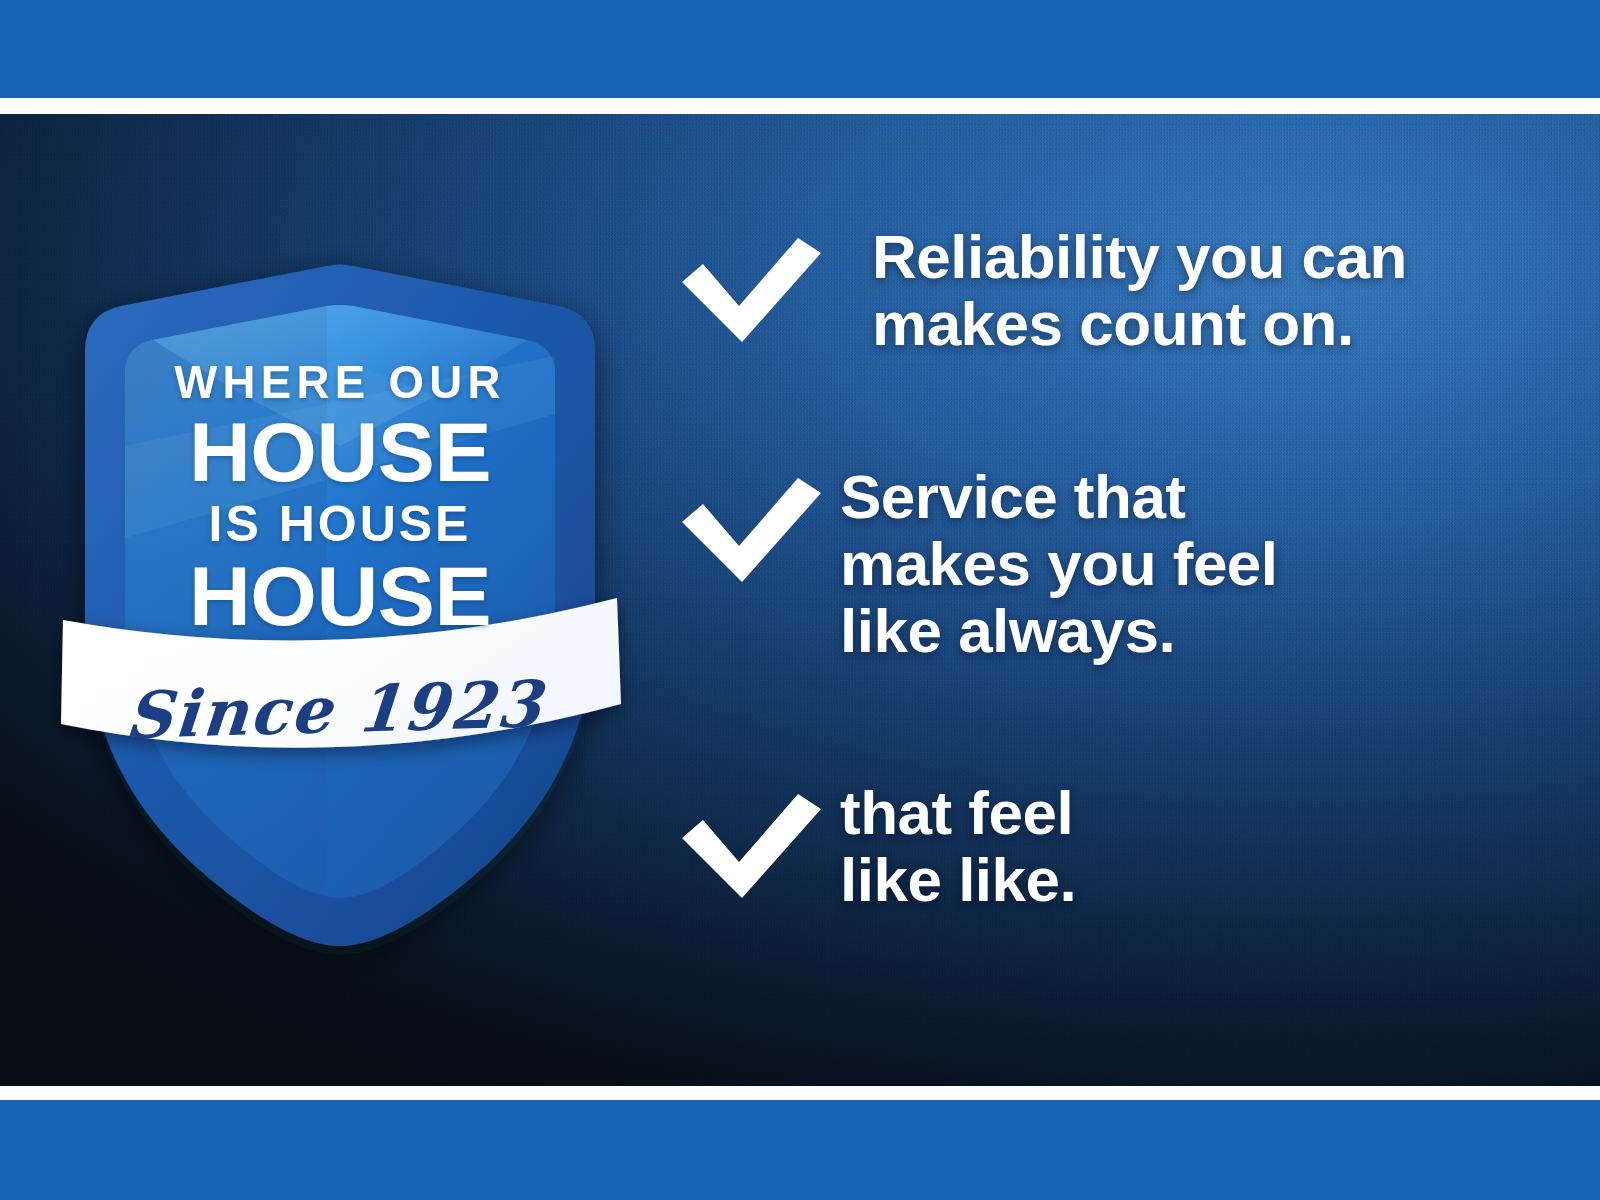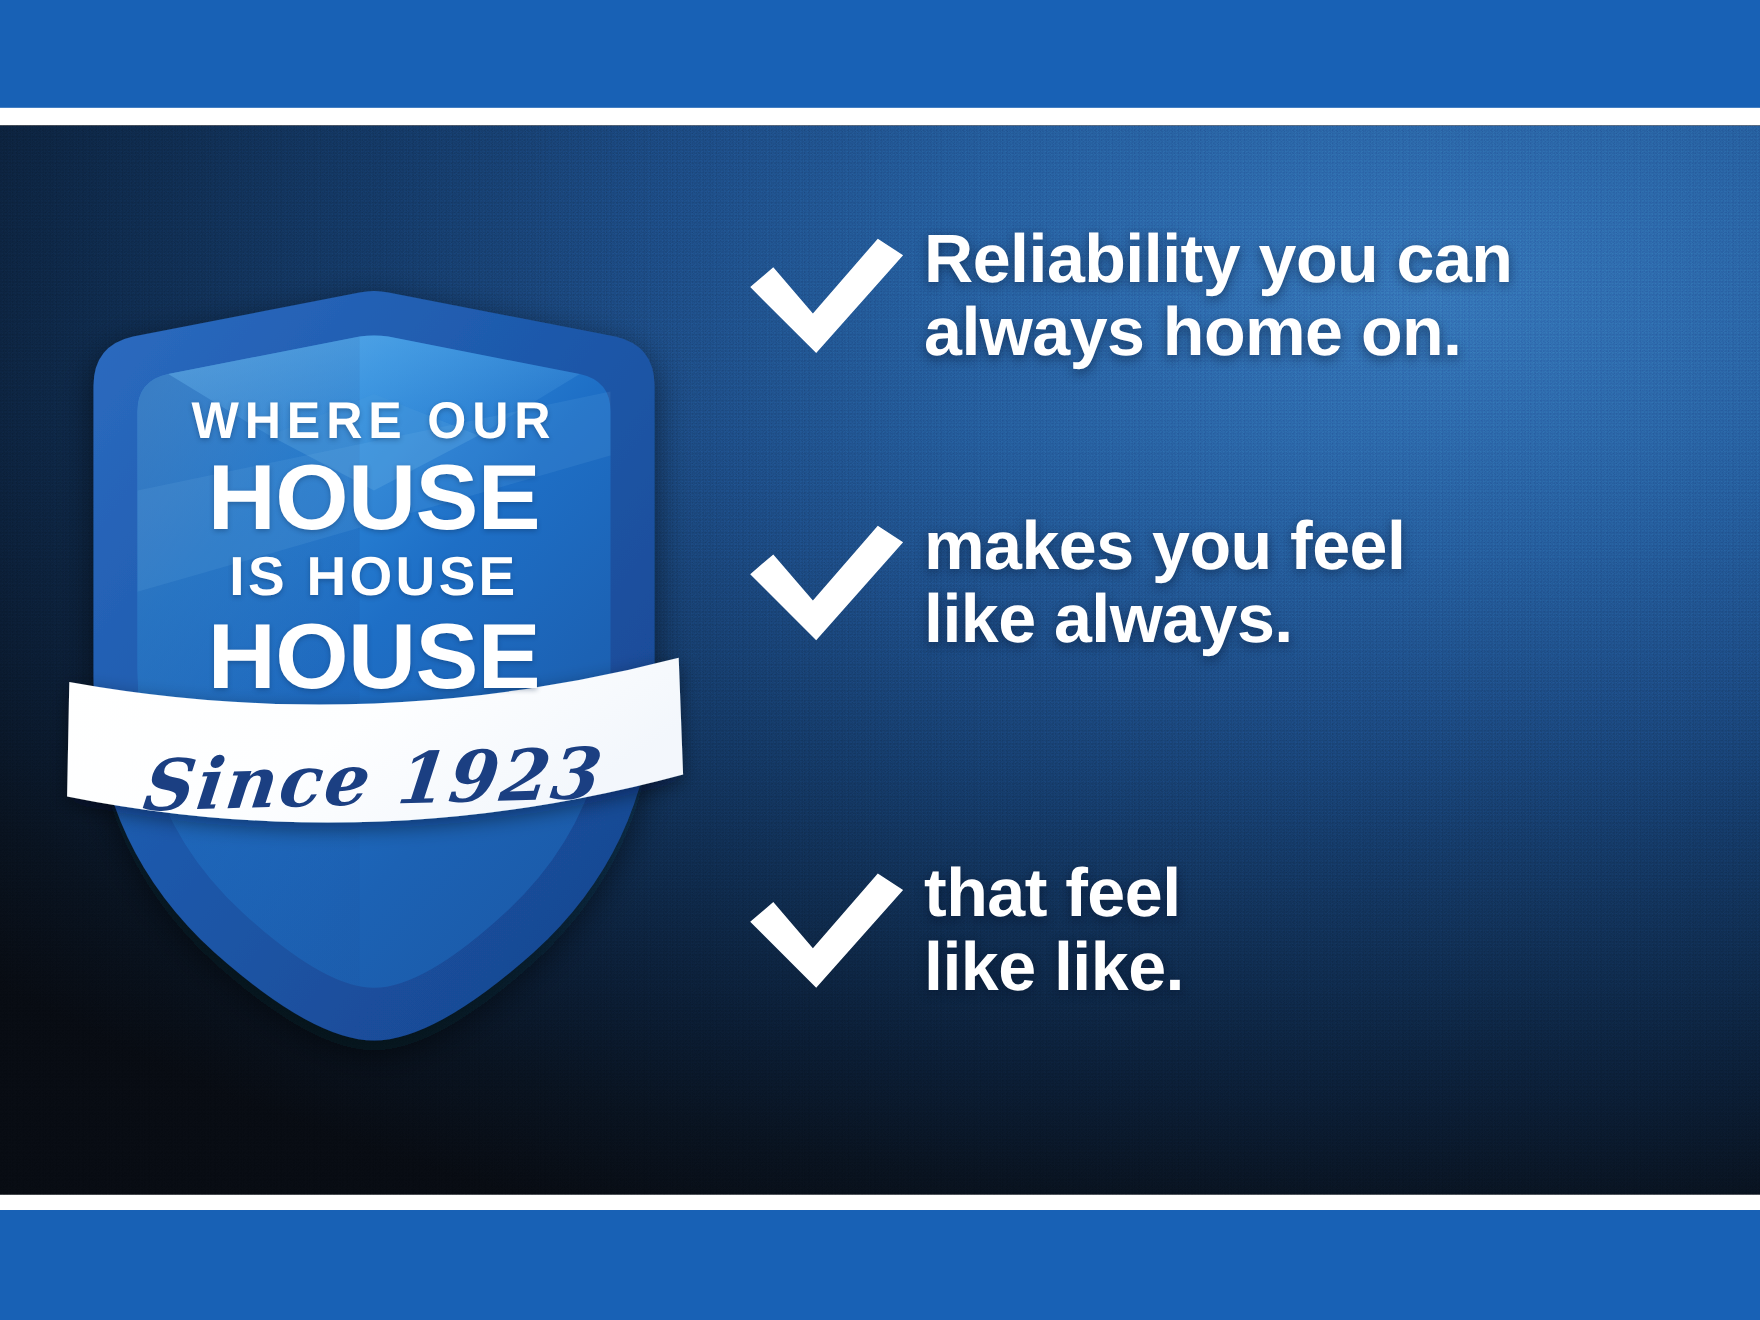--- a/index.html
+++ b/index.html
@@ -94,21 +94,21 @@
     font-family:"DejaVu Serif", serif;
     font-style:italic;font-weight:700;
     font-size:64px;letter-spacing:2px;
     transform:rotate(-1.6deg) skewX(-9deg);
     white-space:nowrap;
   }
 
   
   .bullets{position:absolute;left:676px;top:114px;width:880px;height:972px;}
   .bullet{position:absolute;left:0;display:flex;align-items:flex-start;}
-  .bullet-1{top:89px;}
+  .bullet-1{top:110px;gap:32px;}
   .bullet-2{top:350px;}
   .bullet-3{top:666px;}
 
   .check{flex:0 0 auto;width:150px;height:112px;margin-top:10px;}
   .check svg{display:block;width:100%;height:100%;}
 
   .blines{
     margin-left:14px;
     color:#ffffff;
     font-family:"Liberation Sans", sans-serif;
@@ -232,31 +232,32 @@
   <div class="bullets">
 
     <div class="bullet bullet-1">
       <span class="check">
         <svg viewBox="0 0 150 112" xmlns="http://www.w3.org/2000/svg">
           <path d="M 6 48 L 27 30 L 63 72 L 122 4 L 145 19 L 66 108 Z" fill="#ffffff"></path>
         </svg>
       </span>
       <div class="blines">
         <div>Reliability you can</div>
-        <div>always home on.</div>
+        <div>makes count on.</div>
       </div>
     </div>
 
     <div class="bullet bullet-2">
       <span class="check">
         <svg viewBox="0 0 150 112" xmlns="http://www.w3.org/2000/svg">
           <path d="M 6 48 L 27 30 L 63 72 L 122 4 L 145 19 L 66 108 Z" fill="#ffffff"></path>
         </svg>
       </span>
       <div class="blines">
+        <div>Service that</div>
         <div>makes you feel</div>
         <div>like always.</div>
       </div>
     </div>
 
     <div class="bullet bullet-3">
       <span class="check">
         <svg viewBox="0 0 150 112" xmlns="http://www.w3.org/2000/svg">
           <path d="M 6 48 L 27 30 L 63 72 L 122 4 L 145 19 L 66 108 Z" fill="#ffffff"></path>
         </svg>

